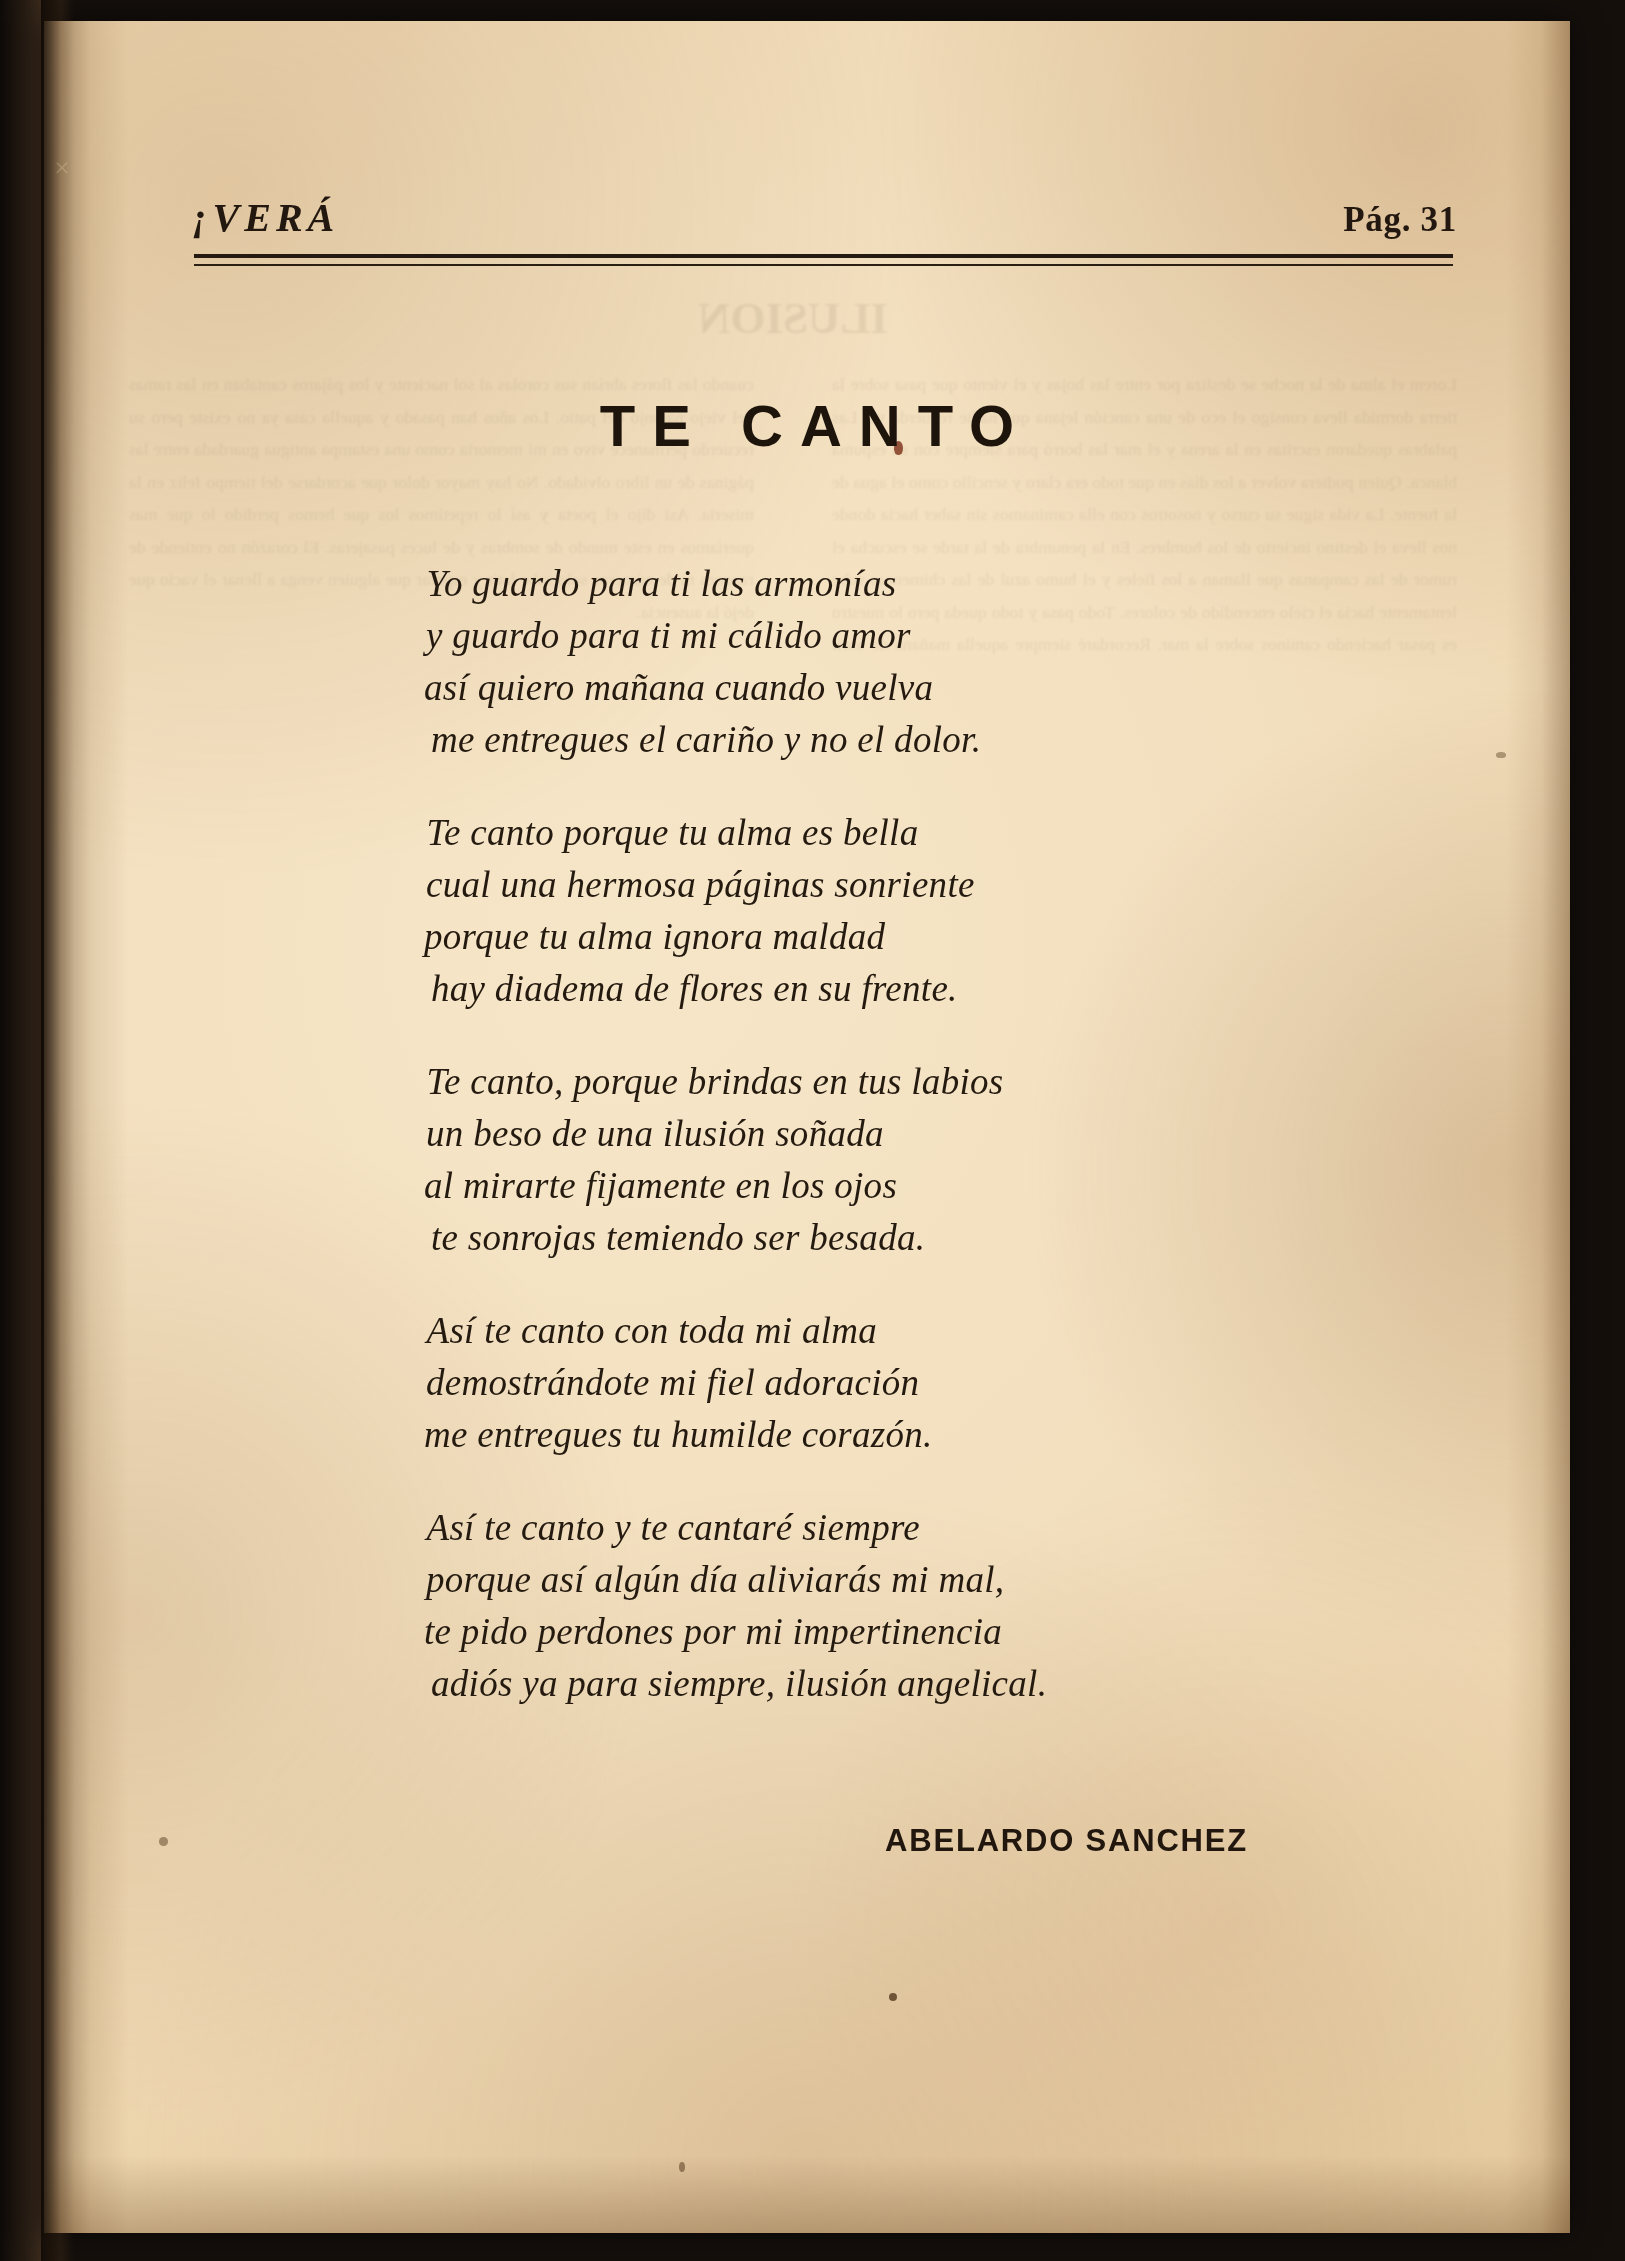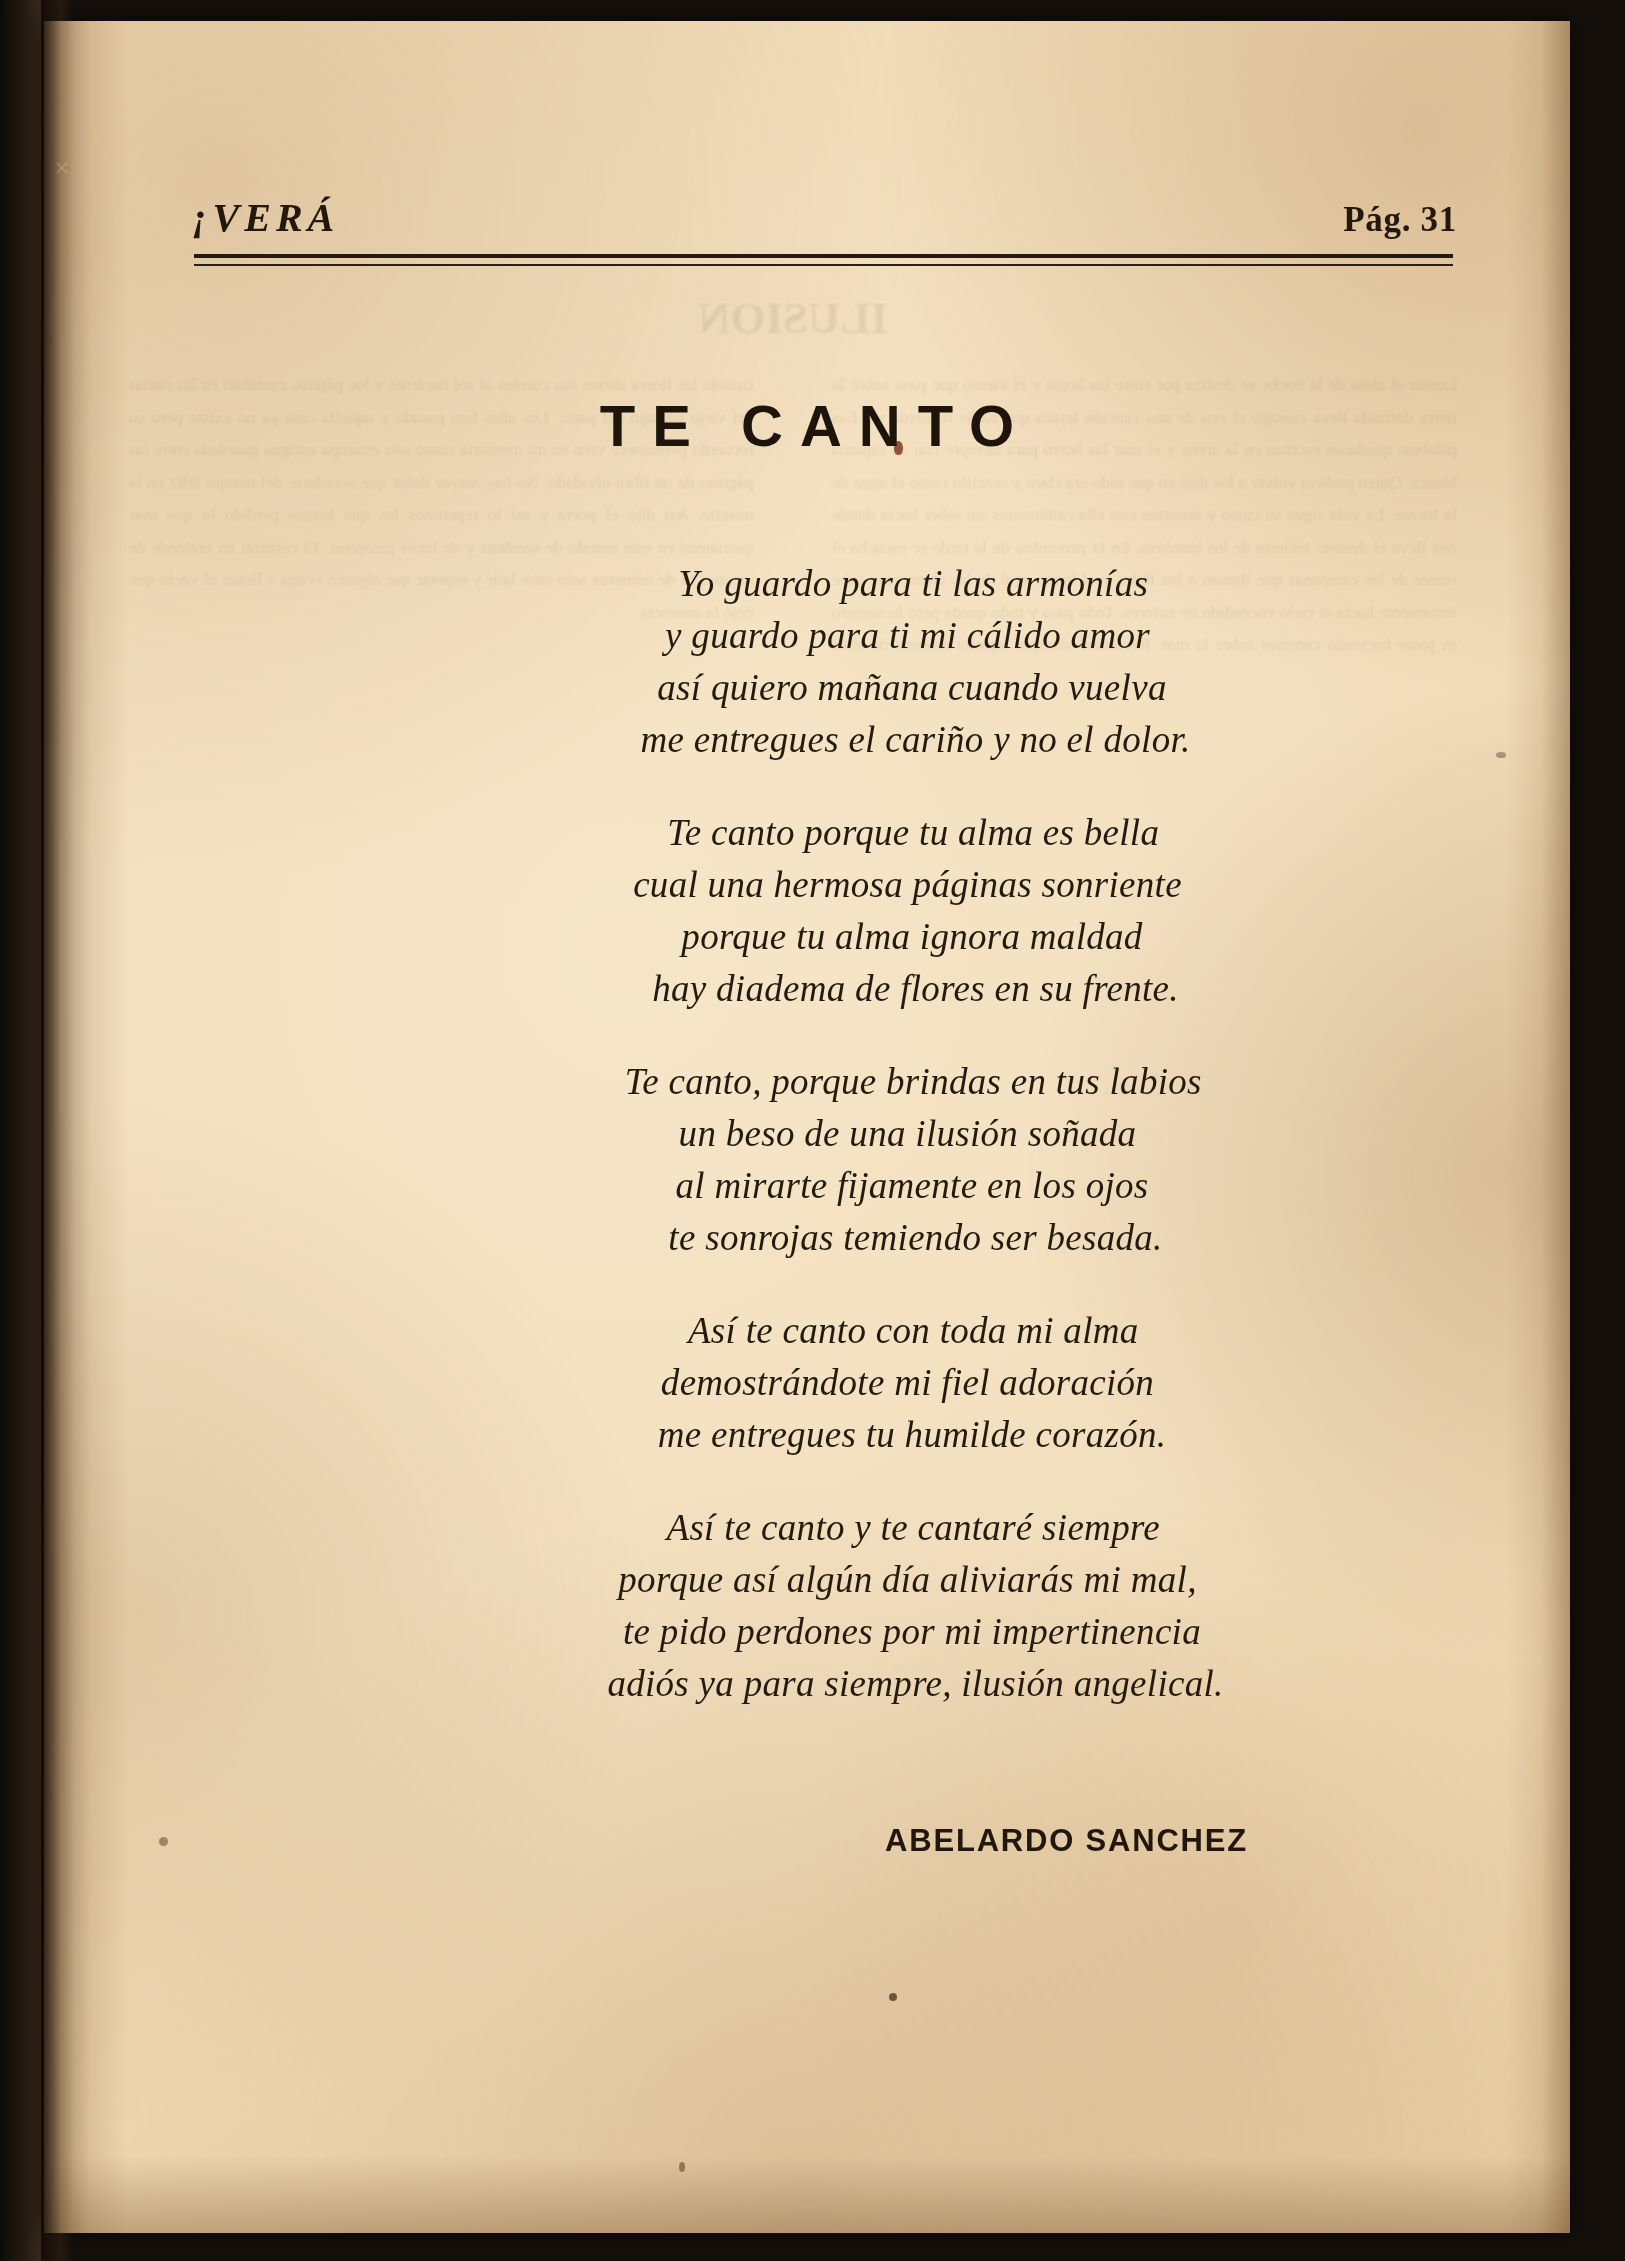--- a/index.html
+++ b/index.html
@@ -201,24 +201,23 @@
     margin-bottom: 41px;
   }
   .line {
     font-family: "Liberation Serif", serif;
     font-style: italic;
     font-size: 37px;
     line-height: 52px;
     color: #241a10;
     letter-spacing: 0.3px;
     white-space: nowrap;
-    text-align: center;
   }
   .stanza .line:nth-child(1) { margin-left: 15.5px; }
-  .stanza .line:nth-child(2) { margin-left: 4px; }
+  .stanza .line:nth-child(2) { margin-left: 15px; }
   .stanza .line:nth-child(3) { margin-left: 13px; }
   .stanza .line:nth-child(4) { margin-left: 20px; }
 
   .byline {
     position: absolute;
     right: 134px;
     top: 1802px;
     font-family: "Liberation Sans", sans-serif;
     font-weight: bold;
     font-size: 31px;

